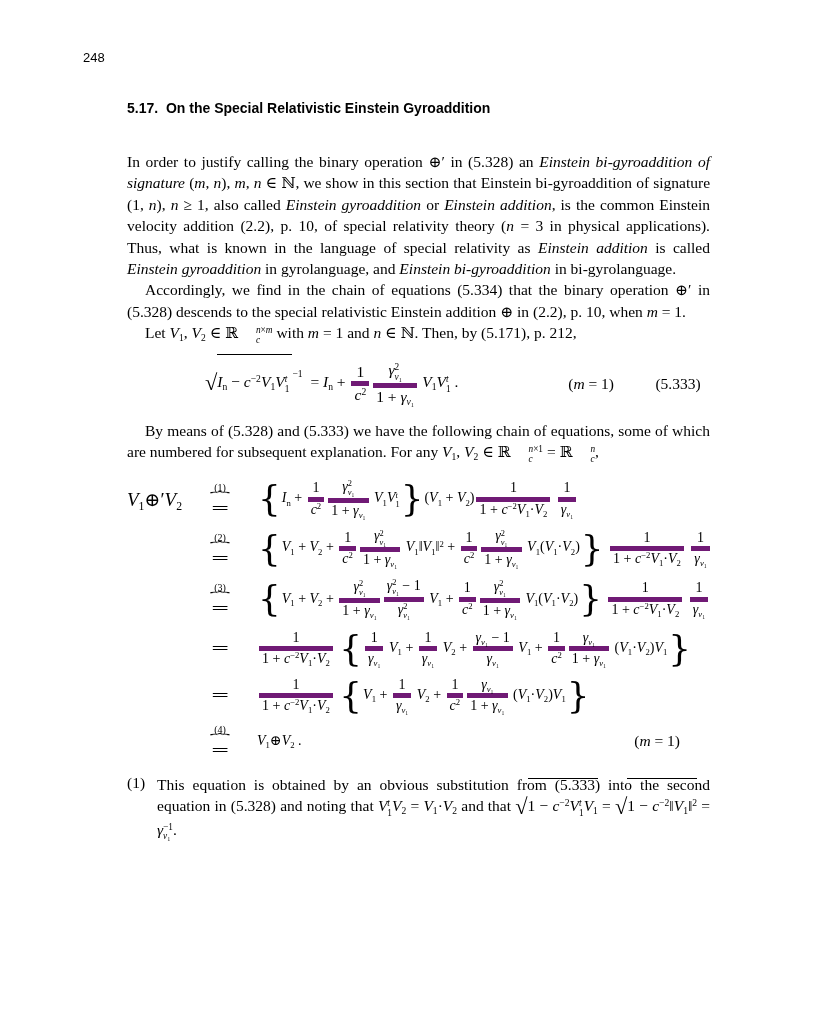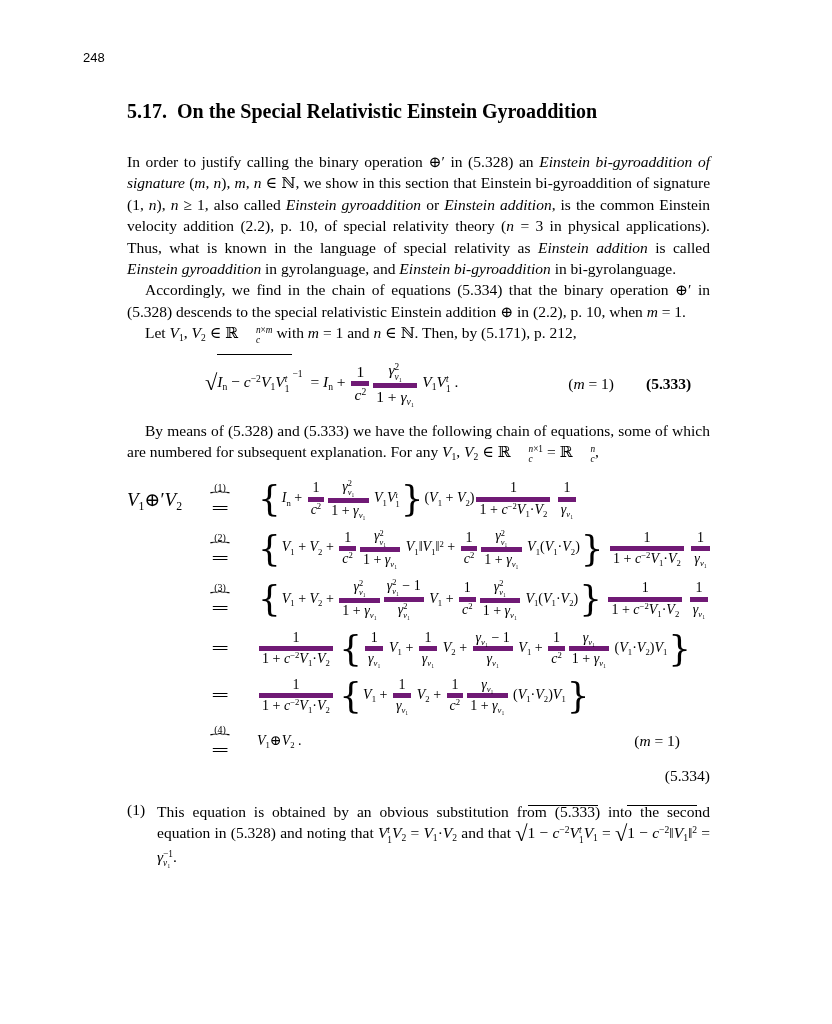--- a/index.html
+++ b/index.html
@@ -15,23 +15,23 @@
   
   .pagehead {
     display: flex; align-items: center;
     font-family: "Liberation Sans", "DejaVu Sans", sans-serif;
     font-size: 13px; margin-left: -44px;
   }
   .pagehead .pnum { width: 44px; }
 
   
   .sec {
-    font-family: Liberation Serif, serif;
-    font-weight: bold; font-size: 20px;
-    margin: 35px 0 28px 0;
+    font-family: Liberation Sans, sans-serif;
+    font-weight: bold; font-size: 14px;
+    margin: 35px 0 35px 0;
   }
 
   p.body {
     text-align: justify; line-height: 1.38;
     margin: 0 0 0 0;
   }
   p.ind { text-indent: 18px; }
   p.sp { margin-top: 0; }
 
   
@@ -59,21 +59,21 @@
   .ov { border-top: 1.2px solid #000; padding-top: 18px; }
   .negone { font-size: 0.62em; vertical-align: 1.05em; }
 
   
   .eqrow {
     display: flex; align-items: center;
     margin: 16px 0 14px 0;
   }
   .eqrow .expr { margin-left: 78px; }
   .eqrow .mtag { margin-left: auto; margin-right: 32px; }
-  .eqrow .enum { width: 64px; text-align: left; font-weight: bold; }
+  .eqrow .enum { width: 64px; text-align: center; }
 
   
   .chain { margin: 14px 0 6px 0; }
   .crow {
     display: flex; align-items: center;
     margin: 9px 0; white-space: nowrap;
     font-size: 14px;
   }
   .crow .clhs { width: 64px; flex: none; font-size: 19px; }
   .ceq {
@@ -175,21 +175,20 @@
       <span class="clhs"></span>
       <span class="ceq">
         <span class="lbl">(4)</span>
         <span class="brc">⏞</span>
         <span class="esign">=</span>
       </span>
       <span class="rhs"><i>V</i><sub>1</sub>⊕<i>V</i><sub>2</sub> .</span>
       <span class="mtag">(<i>m</i> = 1)</span>
     </div>
 
-    <div class="numline">(5.334)</div>
   </div>
 
 
   <div class="item">
     <span class="marker">(1)</span>
     <p class="body itemtext">This equation is obtained by an obvious substitution from (5.333) into the second equation in (5.328) and noting that <i>V</i><span class="ss"><span><i>t</i></span><span>1</span></span><i>V</i><sub>2</sub> = <i>V</i><sub>1</sub>·<i>V</i><sub>2</sub> and that <span class="rad">√</span><span class="ov">1 − <i>c</i><sup>−2</sup><i>V</i><span class="ss"><span><i>t</i></span><span>1</span></span><i>V</i><sub>1</sub></span> = <span class="rad">√</span><span class="ov">1 − <i>c</i><sup>−2</sup>‖<i>V</i><sub>1</sub>‖<sup>2</sup></span> = <i>γ</i><span class="ss"><span>−1</span><span><i>v</i>₁</span></span>.</p>
   </div>
 
 </div>
 

